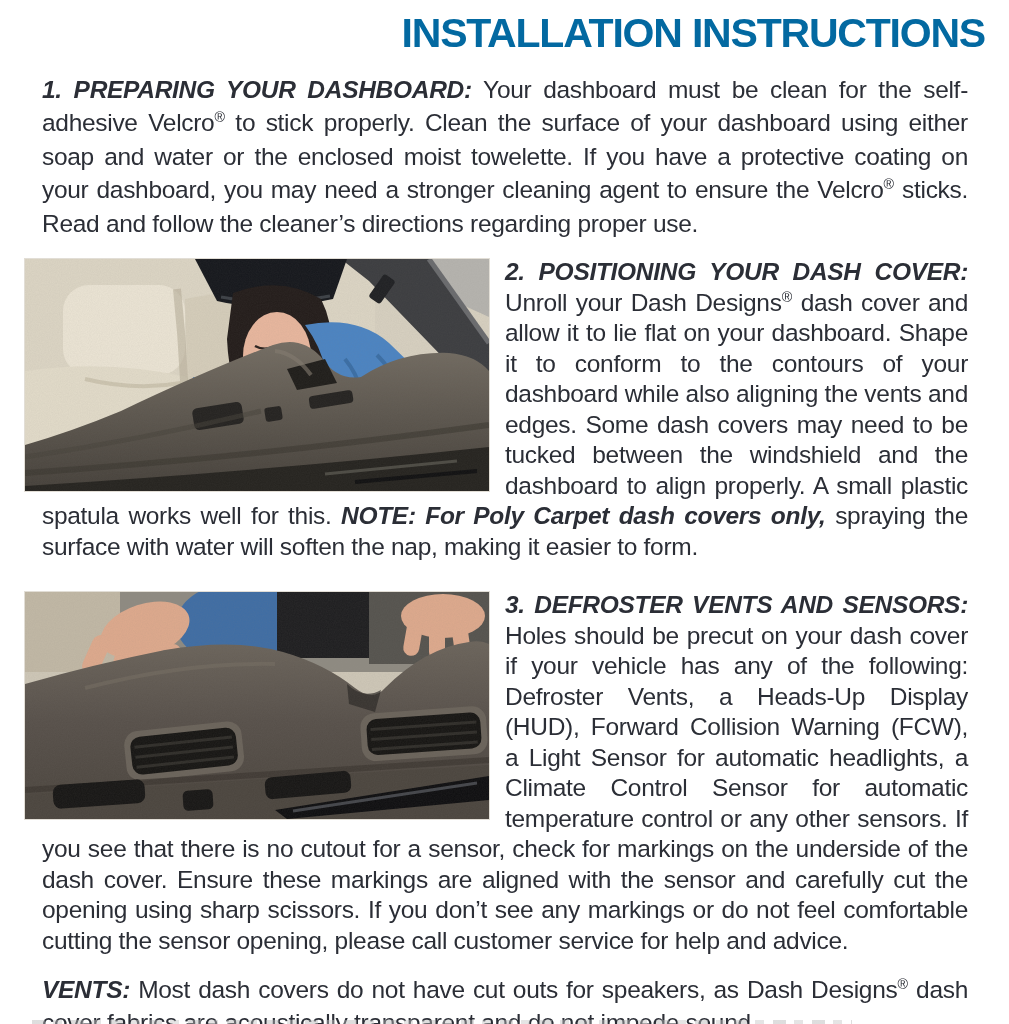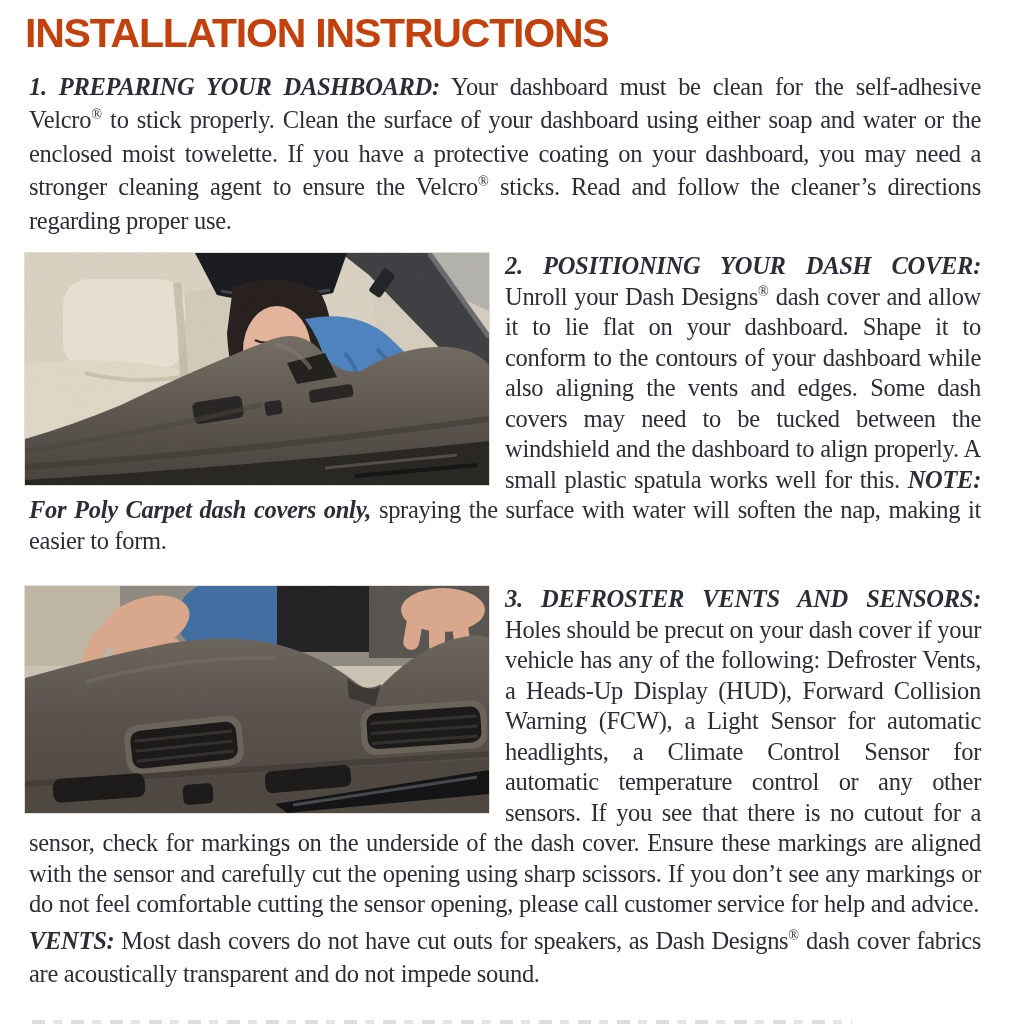--- a/index.html
+++ b/index.html
@@ -1,21 +1,21 @@
 <!DOCTYPE html>
 <html><head>
 <meta charset="utf-8">
 <style>
   html,body{margin:0;padding:0;background:#ffffff;}
   body{width:1009px;height:1024px;overflow:hidden;position:relative;
        font-family:"Liberation Sans","DejaVu Sans",sans-serif;color:#2b2e36;}
   .page{box-sizing:border-box;width:1009px;height:1024px;padding:10px 24px 0 25px;}
-  .title{margin:0 0 14px 0;text-align:left;font-size:41px;line-height:46px;
-         font-weight:700;letter-spacing:-1.2px;color:#c2410c;}
-  p.para{margin:4px;text-align:justify;font-size:24.5px;letter-spacing:-0.3px;font-family:Liberation Serif, serif;}
+  .title{margin:0 0 14px 0;text-align:right;font-size:41px;line-height:46px;
+         font-weight:700;letter-spacing:-1.2px;color:#0369a1;}
+  p.para{margin:17px;text-align:justify;font-size:24.5px;letter-spacing:-0.3px;}
   p.p-full{line-height:33.4px;}
   p.p-wrap{line-height:30.5px;}
   .lead{font-weight:700;font-style:italic;}
   .sect{overflow:visible;}
   .sect2{margin-top:14px;}
   .sect3{margin-top:28px;}
   .footnote{margin-top:9px;line-height:32px;}
   .photo{float:left;width:464px;margin:2px 16px 4px 0;background:#cfc8b8;
          box-shadow:0 0 0 1px #e2ded6;}
   .photo1{height:232px;}

